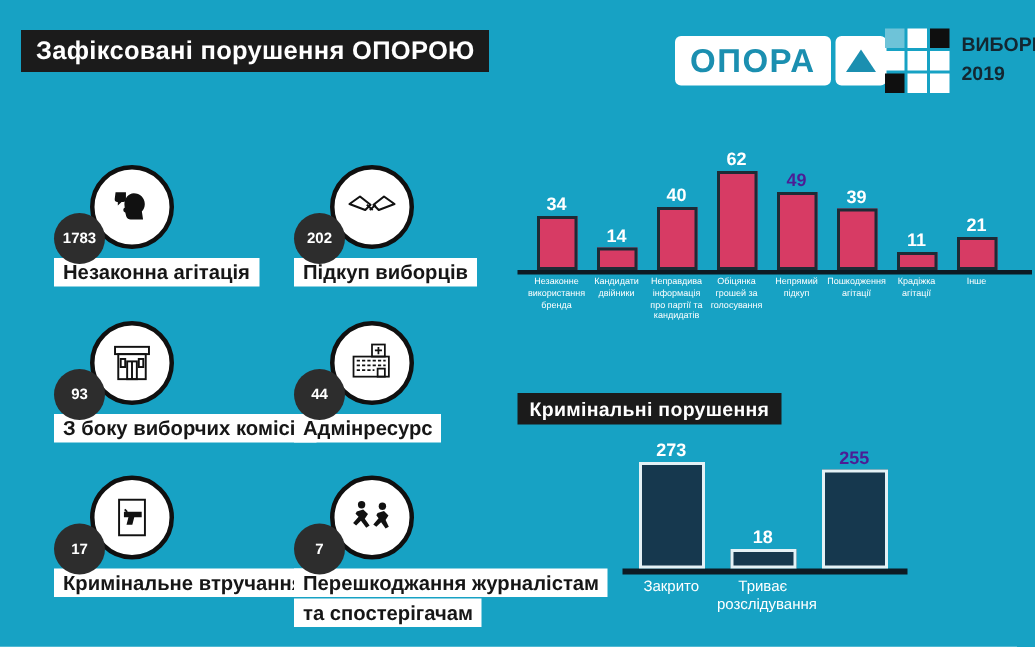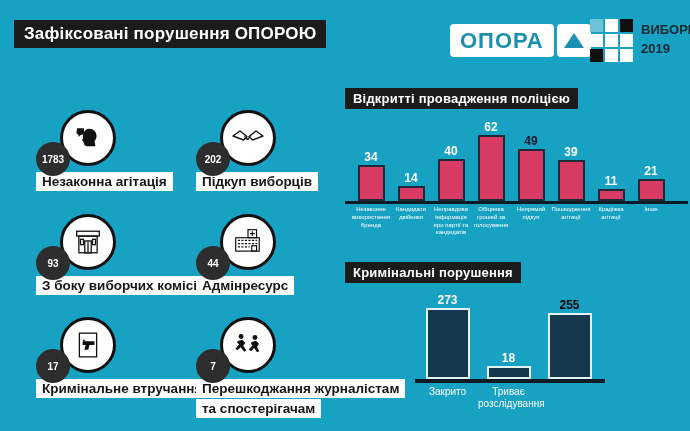--- a/index.html
+++ b/index.html
@@ -196,40 +196,39 @@
         </svg>
       </div>
     </div>
     <div class="vio-label">
       <div class="vio-line">Перешкоджання журналістам</div>
       <div class="vio-line">та спостерігачам</div>
     </div>
   </div>
 
   <div class="chart" id="chart1">
-    <div class="chart-title">Відкритті провадження поліцією</div>
     <div class="cols" id="c1-cols">
         <div class="col" style="width: 40px;">
           <div class="val" style="color: rgb(255, 255, 255);">34</div>
           <div class="bar" style="width: 27px; height: 36px; background: rgb(215, 59, 100); border-color: rgb(29, 43, 54);"></div>
         </div>
         <div class="col" style="width: 40px;">
           <div class="val" style="color: rgb(255, 255, 255);">14</div>
           <div class="bar" style="width: 27px; height: 15px; background: rgb(215, 59, 100); border-color: rgb(29, 43, 54);"></div>
         </div>
         <div class="col" style="width: 40px;">
           <div class="val" style="color: rgb(255, 255, 255);">40</div>
           <div class="bar" style="width: 27px; height: 42px; background: rgb(215, 59, 100); border-color: rgb(29, 43, 54);"></div>
         </div>
         <div class="col" style="width: 40px;">
           <div class="val" style="color: rgb(255, 255, 255);">62</div>
           <div class="bar" style="width: 27px; height: 66px; background: rgb(215, 59, 100); border-color: rgb(29, 43, 54);"></div>
         </div>
         <div class="col" style="width: 40px;">
-          <div class="val" style="color: #0f172a;">49</div>
+          <div class="val" style="color: #4c1d95;">49</div>
           <div class="bar" style="width: 27px; height: 52px; background: rgb(215, 59, 100); border-color: rgb(29, 43, 54);"></div>
         </div>
         <div class="col" style="width: 40px;">
           <div class="val" style="color: rgb(255, 255, 255);">39</div>
           <div class="bar" style="width: 27px; height: 41px; background: rgb(215, 59, 100); border-color: rgb(29, 43, 54);"></div>
         </div>
         <div class="col" style="width: 40px; justify-content: flex-end;">
           <div class="val" style="color: rgb(255, 255, 255);">11</div>
           <div class="bar" style="width: 27px; height: 12px; background: rgb(215, 59, 100); border-color: rgb(29, 43, 54);"></div>
         </div>
@@ -256,21 +255,21 @@
     <div class="cols" id="c2-cols">
         <div class="col" style="width: 61px;">
           <div class="val" style="color: rgb(255, 255, 255);">273</div>
           <div class="bar" style="width: 44px; height: 71px; background: rgb(22, 56, 78); border-color: rgb(228, 241, 245);"></div>
         </div>
         <div class="col" style="width: 61px;">
           <div class="val" style="color: rgb(255, 255, 255);">18</div>
           <div class="bar" style="width: 44px; height: 13px; background: rgb(22, 56, 78); border-color: rgb(228, 241, 245);"></div>
         </div>
         <div class="col" style="width: 61px;">
-          <div class="val" style="color: #000000; text-align: center;">255</div>
+          <div class="val" style="color: #4c1d95; text-align: center;">255</div>
           <div class="bar" style="width: 44px; height: 66px; background: rgb(22, 56, 78); border-color: rgb(228, 241, 245);"></div>
         </div>
       </div>
     <div class="baseline" id="c2-base"></div>
     <div class="cats" id="c2-cats">
         <div class="cat" style="width: 61px;">Закрито</div>
         <div class="cat" style="width: 61px;">Триває розслідування</div>
       </div>
   </div>
 

